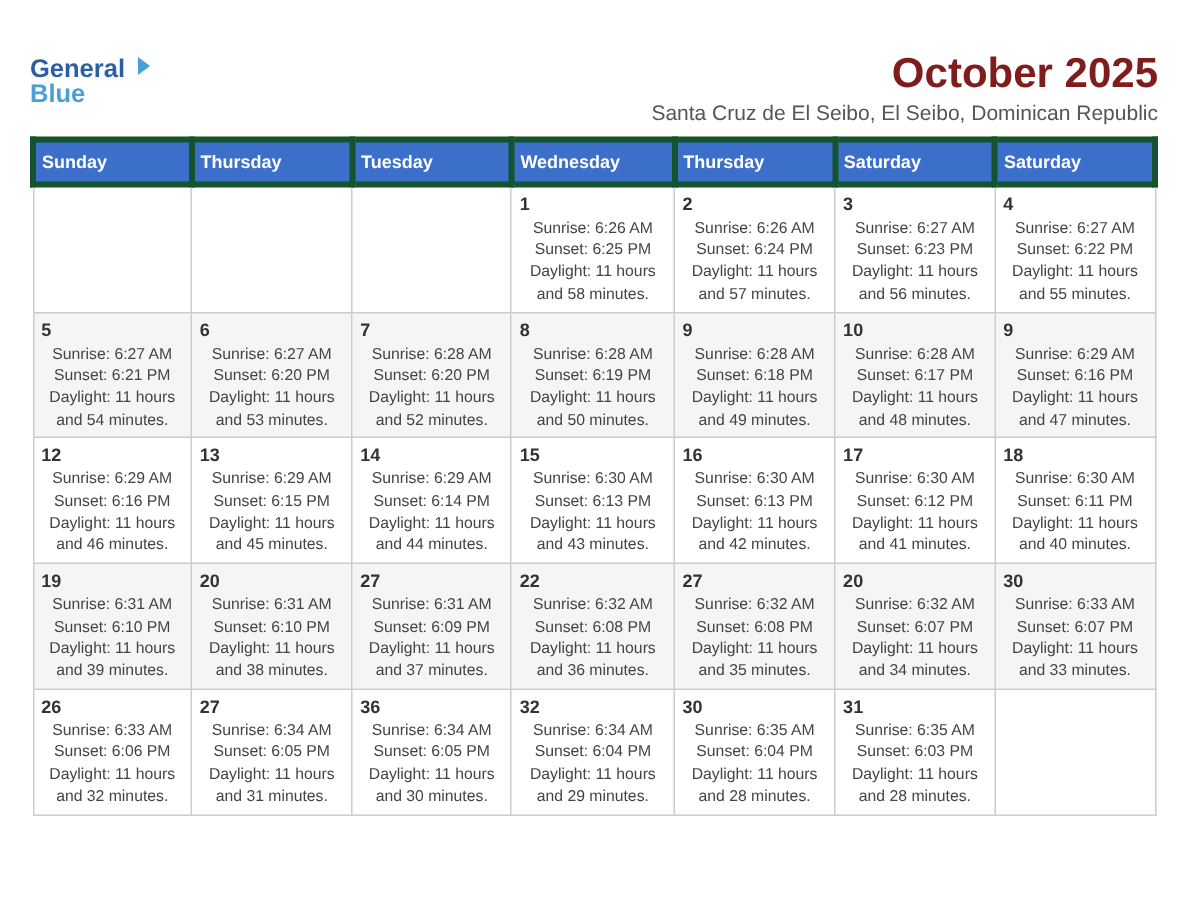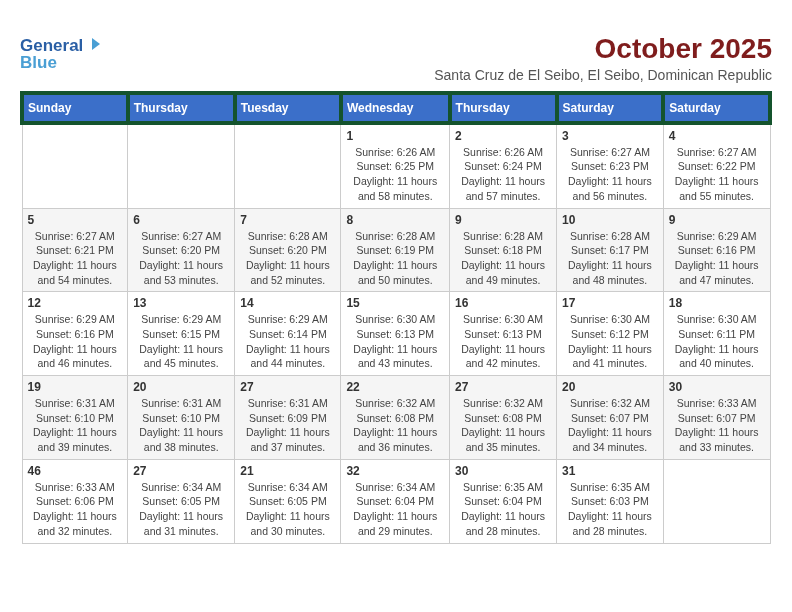--- a/index.html
+++ b/index.html
@@ -294,35 +294,35 @@
           <td>
             <div class="day-num">30</div>
             <div class="day-info" style="white-space: pre-line;">Sunrise: 6:33 AM
 Sunset: 6:07 PM
 Daylight: 11 hours
 and 33 minutes.</div>
           </td>
         </tr>
         <tr>
           <td>
-            <div class="day-num">46</div>
+            <div class="day-num">26</div>
             <div class="day-info" style="white-space: pre-line;">Sunrise: 6:33 AM
 Sunset: 6:06 PM
 Daylight: 11 hours
 and 32 minutes.</div>
           </td>
           <td>
             <div class="day-num">27</div>
             <div class="day-info" style="white-space: pre-line;">Sunrise: 6:34 AM
 Sunset: 6:05 PM
 Daylight: 11 hours
 and 31 minutes.</div>
           </td>
           <td>
-            <div class="day-num">21</div>
+            <div class="day-num">36</div>
             <div class="day-info" style="white-space: pre-line;">Sunrise: 6:34 AM
 Sunset: 6:05 PM
 Daylight: 11 hours
 and 30 minutes.</div>
           </td>
           <td>
             <div class="day-num">32</div>
             <div class="day-info" style="white-space: pre-line;">Sunrise: 6:34 AM
 Sunset: 6:04 PM
 Daylight: 11 hours

